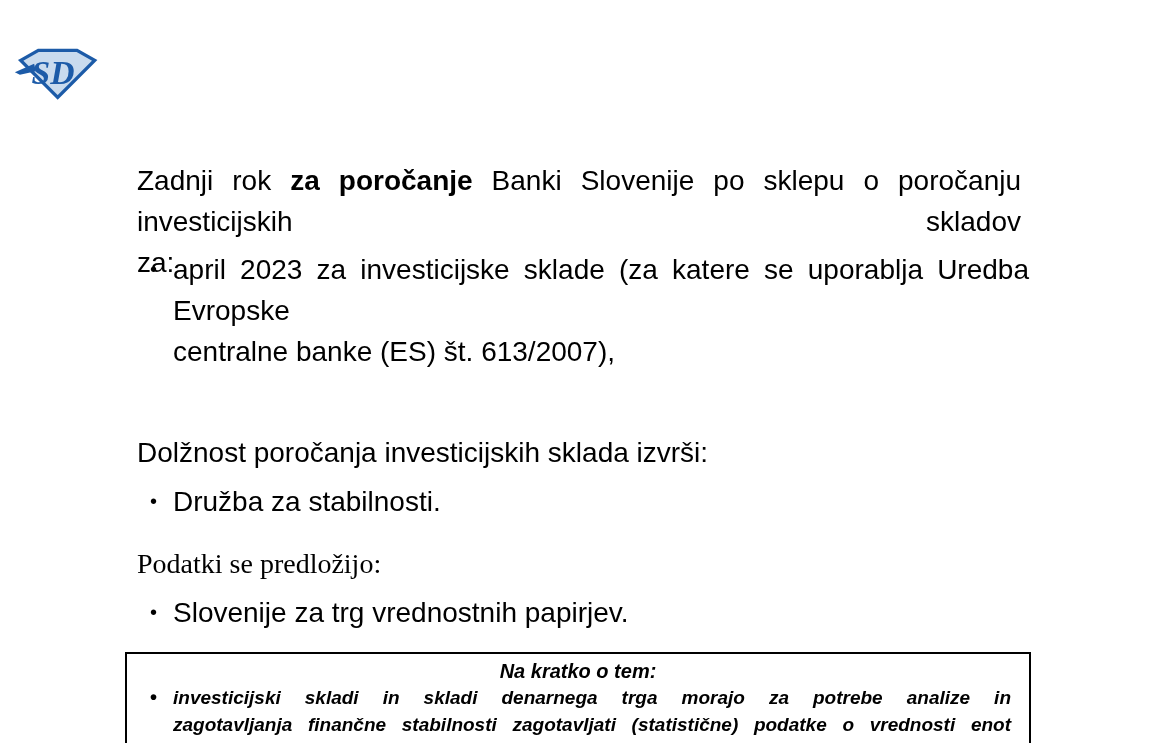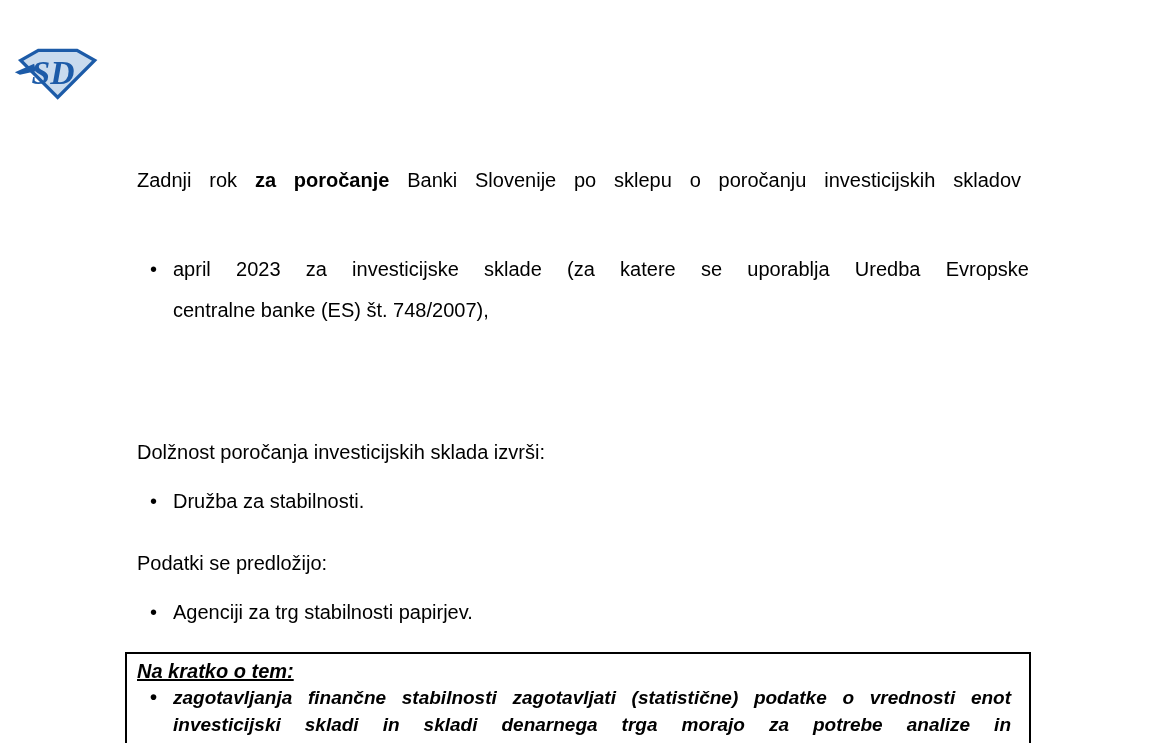--- a/index.html
+++ b/index.html
@@ -15,21 +15,21 @@
   .logo {
     position: absolute;
     left: 14px; top: 46px;
     width: 84px; height: 54px;
   }
 
   .block {
     position: absolute;
     left: 137px;
     width: 884px;
-    font-size: 20px;
+    font-size: 28px;
     line-height: 41px;
   }
 
   
   .jl { text-align: justify; text-align-last: justify; white-space: normal; }
   
   .ll { text-align: left; }
 
   .blist { list-style: none; margin: 8px; padding: 0; }
   .blist li { position: relative; padding-left: 28px; }
@@ -37,37 +37,37 @@
     content: "\2022";
     position: absolute;
     left: 5px; top: 0;
     font-size: 20px;
   }
 
   #intro      { top: 160px; }
   #deadlines  { top: 241px; }
   #duty-h     { top: 432px; }
   #duty-l     { top: 473px; }
-  #sub-h      { top: 543px; }
+  #sub-h      { top: 543px; font-family: Liberation Serif, serif; }
   #sub-l      { top: 584px; }
 
   #summary-box {
     position: absolute;
     left: 125px; top: 652px;
     width: 906px; height: 140px;
     border: 2px solid #000000;
     box-sizing: border-box;
     padding: 4px 10px 0 10px;
     font-size: 20px;
   }
   #summary-box .box-title {
     font-style: italic;
     font-weight: bold;
-    text-decoration: underline;
     line-height: 26px;
+    text-align: center;
   }
   #summary-box .blist { margin-top: 0; }
   #summary-box .blist li {
     font-style: italic;
     font-weight: bold;
     font-size: 19px;
     line-height: 27px;
   }
   #summary-box .blist li::before { font-style: normal; top: 0; }
 
@@ -77,41 +77,42 @@
 <body>
 
 <svg class="logo" viewBox="0 0 100 62" aria-hidden="true">
   <polygon points="8,16 29,4 75,4 96,16 52,60" fill="#c9dbee" stroke="#1c5ba8" stroke-width="4" stroke-linejoin="miter"></polygon>
   <path d="M1 30 L24 20 L26 29 L7 33 Z" fill="#1c5ba8"></path>
   <text x="21" y="44" font-family="Liberation Serif, serif" font-style="italic" font-weight="bold" font-size="40" fill="#1c5ba8">SD</text>
 </svg>
 
 <div class="block" id="intro">
   <div class="jl"><span>Zadnji rok </span><span class="b">za poročanje</span><span> Banki Slovenije po sklepu o poročanju investicijskih skladov</span></div>
+  <div class="ll">za:</div>
 </div>
 
 <ul class="block blist" id="deadlines">
   <li>
     <div class="jl">april 2023 za investicijske sklade (za katere se uporablja Uredba Evropske</div>
-    <div class="ll">centralne banke (ES) št. 748/2007),</div>
+    <div class="ll">centralne banke (ES) št. 613/2007),</div>
   </li>
 </ul>
 
 <div class="block" id="duty-h">Dolžnost poročanja investicijskih sklada izvrši:</div>
 <ul class="block blist" id="duty-l">
   <li>Družba za stabilnosti.</li>
 </ul>
 
 <div class="block" id="sub-h">Podatki se predložijo:</div>
 <ul class="block blist" id="sub-l">
-  <li>Agenciji za trg stabilnosti papirjev.</li>
+  <li>Slovenije za trg vrednostnih papirjev.</li>
 </ul>
 
 <div id="summary-box">
   <div class="box-title">Na kratko o tem:</div>
   <ul class="blist">
     <li>
+      <div class="jl">investicijski skladi in skladi denarnega trga morajo za potrebe analize in</div>
       <div class="jl">zagotavljanja finančne stabilnosti zagotavljati (statistične) podatke o vrednosti enot</div>
-      <div class="jl">investicijski skladi in skladi denarnega trga morajo za potrebe analize in</div>
       <div class="ll">premoženja in o naložbah investicijskih skladov</div>
     </li>
   </ul>
 </div>
 
 </body></html>

